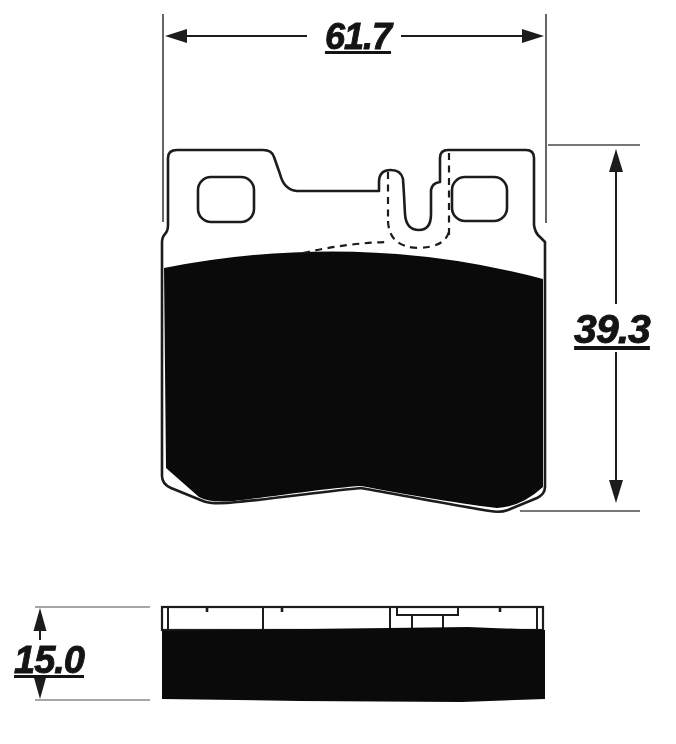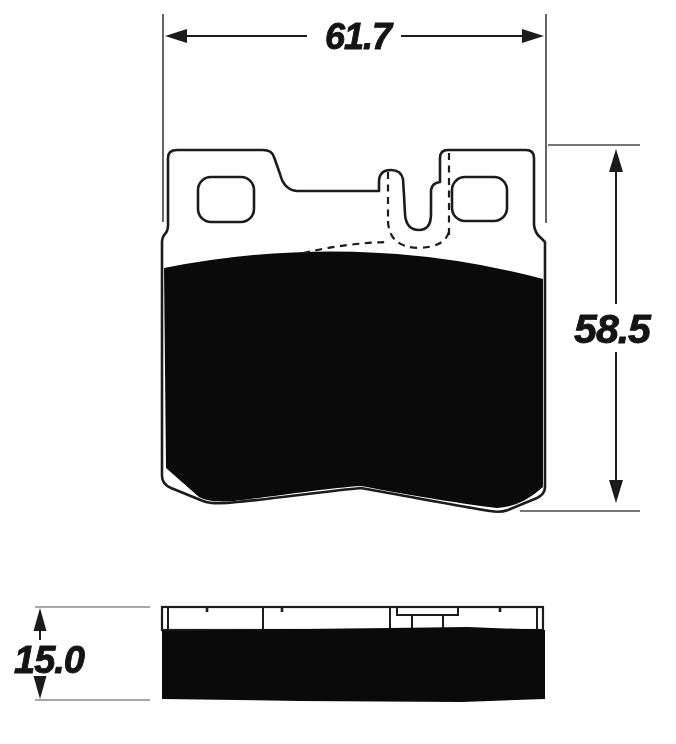--- a/index.html
+++ b/index.html
@@ -31,20 +31,21 @@
   .ext-dark{fill:none;stroke:var(--ext-dark);stroke-width:1.7;}
   .ext-light{fill:none;stroke:var(--ext-light);stroke-width:1.8;}
   .dim-label{
     position:absolute;
     font-style:italic;font-weight:700;
     color:var(--label);
     -webkit-text-stroke:0.9px var(--label);
     letter-spacing:-1px;
     text-align:center;white-space:nowrap;
     line-height:1;
+    text-decoration:underline;
   }
   .dim-label.width{left:308px;top:19px;width:100px;font-size:36px;}
   .dim-label.height{left:560px;top:309px;width:104px;font-size:41px;}
   .dim-label.thickness{left:0px;top:641px;width:84px;font-size:38px;text-align:right;}
 </style>
 </head>
 <body>
 
 <div class="canvas">
 
@@ -150,15 +151,15 @@
     <g>
       <path class="ext-light" d="M 35,607 L 150,607"></path>
       <path class="ext-light" d="M 35,700 L 150,700"></path>
       <path class="dim-line" d="M 40,629 L 40,640 M 40,676 L 40,679"></path>
       <polygon class="arrowhead" points="40,608 33.5,631 46.5,631"></polygon>
       <polygon class="arrowhead" points="40,699 33.5,676 46.5,676"></polygon>
     </g>
   </svg>
 
   <div class="dim-label width">61.7</div>
-  <div class="dim-label height">58.5</div>
+  <div class="dim-label height">39.3</div>
   <div class="dim-label thickness">15.0</div>
 </div>
 
 </body></html>

